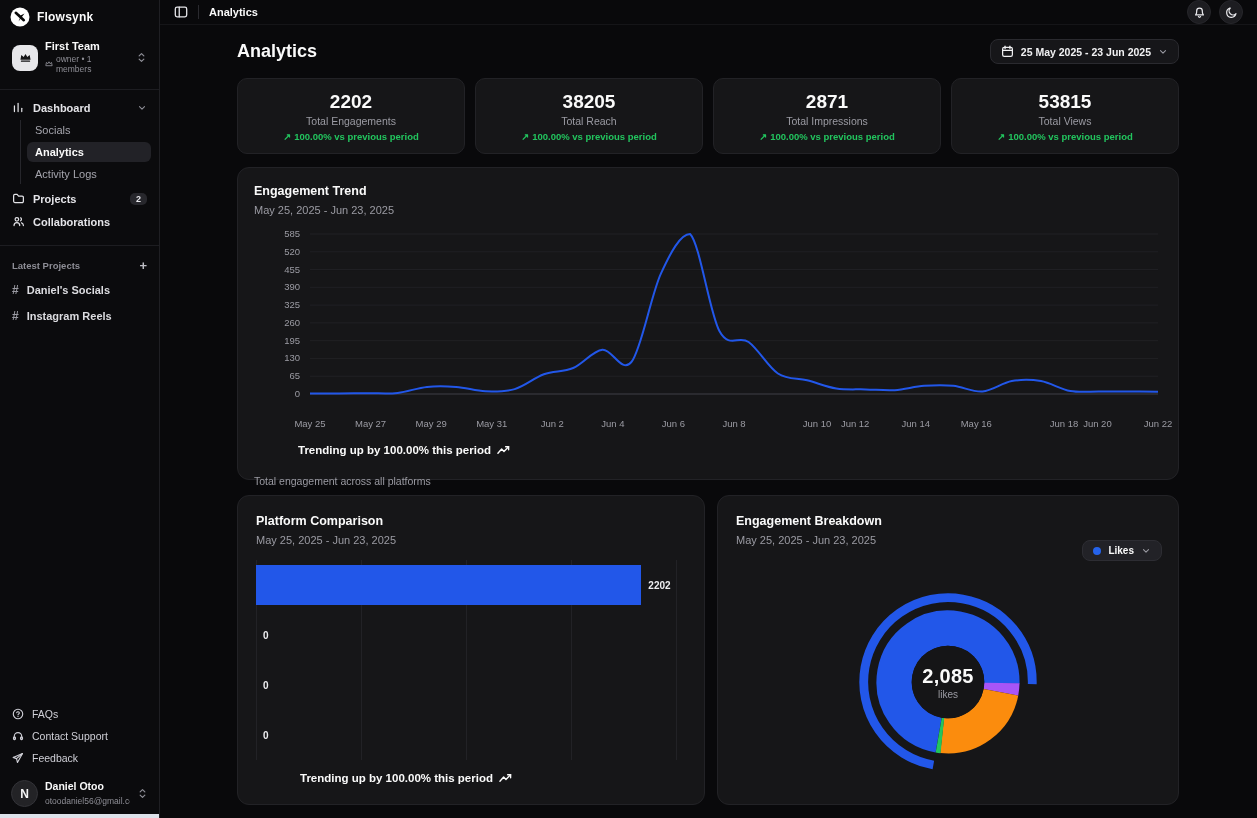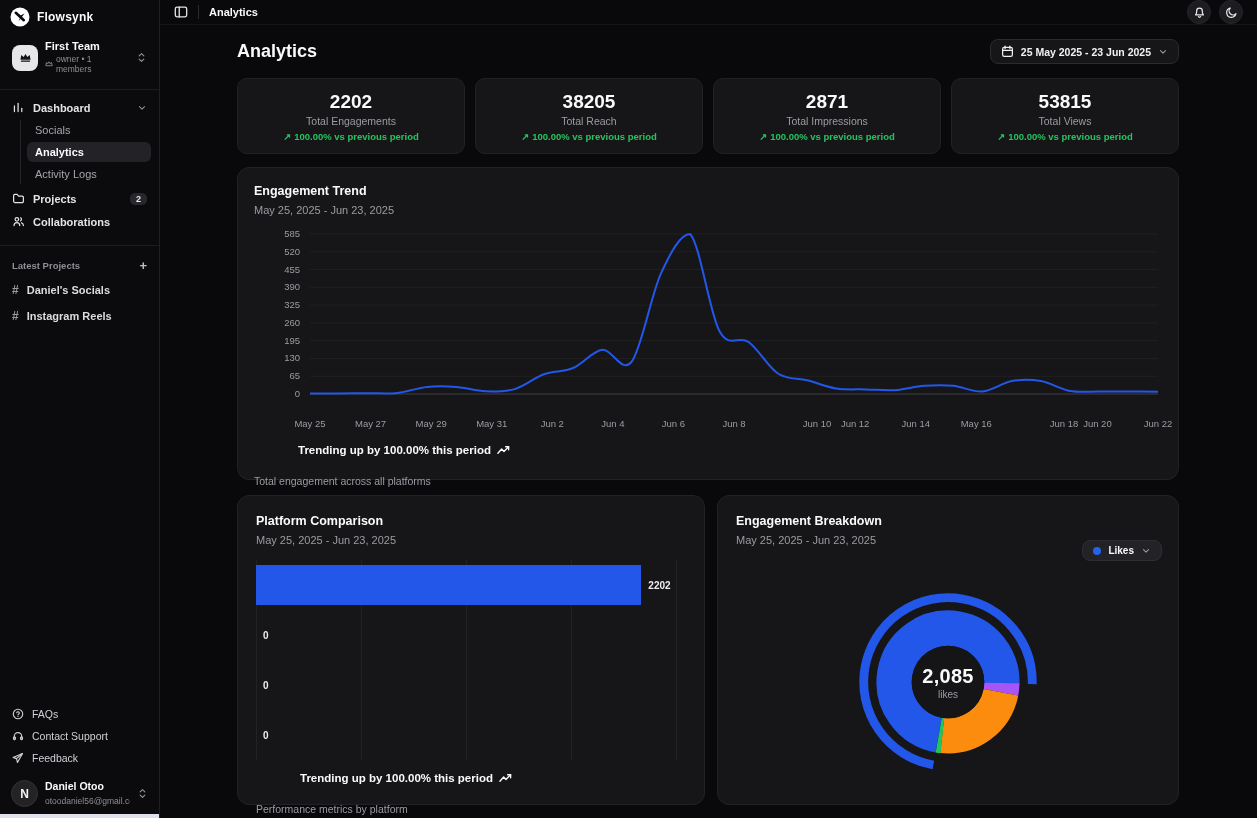--- a/index.html
+++ b/index.html
@@ -389,21 +389,20 @@
                 <span class="bar-label">0</span>
               </div>
             </div>
           <div class="chart-foot-bold" style="margin-top:12px">
             <span>Trending up by 100.00% this period</span>
             <svg class="ico" width="13" height="10" viewBox="0 0 14 10">
               <path d="M1 8.5 L5 4 L7.5 6.5 L12.5 1.5"></path>
                 <path d="M9.3 1.5 H12.5 V4.7"></path>
             </svg>
           </div>
-          <div class="chart-foot-sub">Performance metrics by platform</div>
         </section>
 
         <section class="card breakdown-card">
           <div class="card-title">Engagement Breakdown</div>
           <div class="card-sub">May 25, 2025 - Jun 23, 2025</div>
           <div class="metric-pill">
             <span class="metric-dot"></span>
             <span class="metric-label">Likes</span>
             <svg class="ico" width="10" height="10" viewBox="0 0 14 14" style="color:#9a9aa2">
               <path d="M3.5 5 L7 8.5 L10.5 5"></path>

